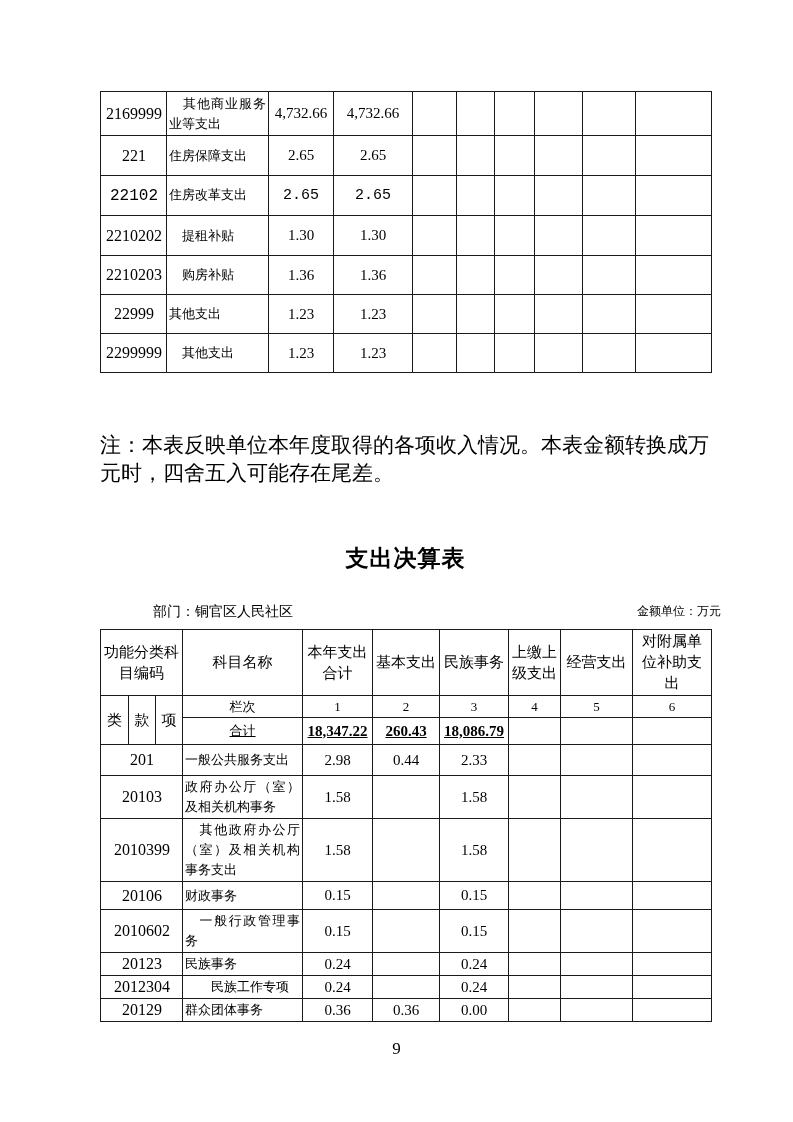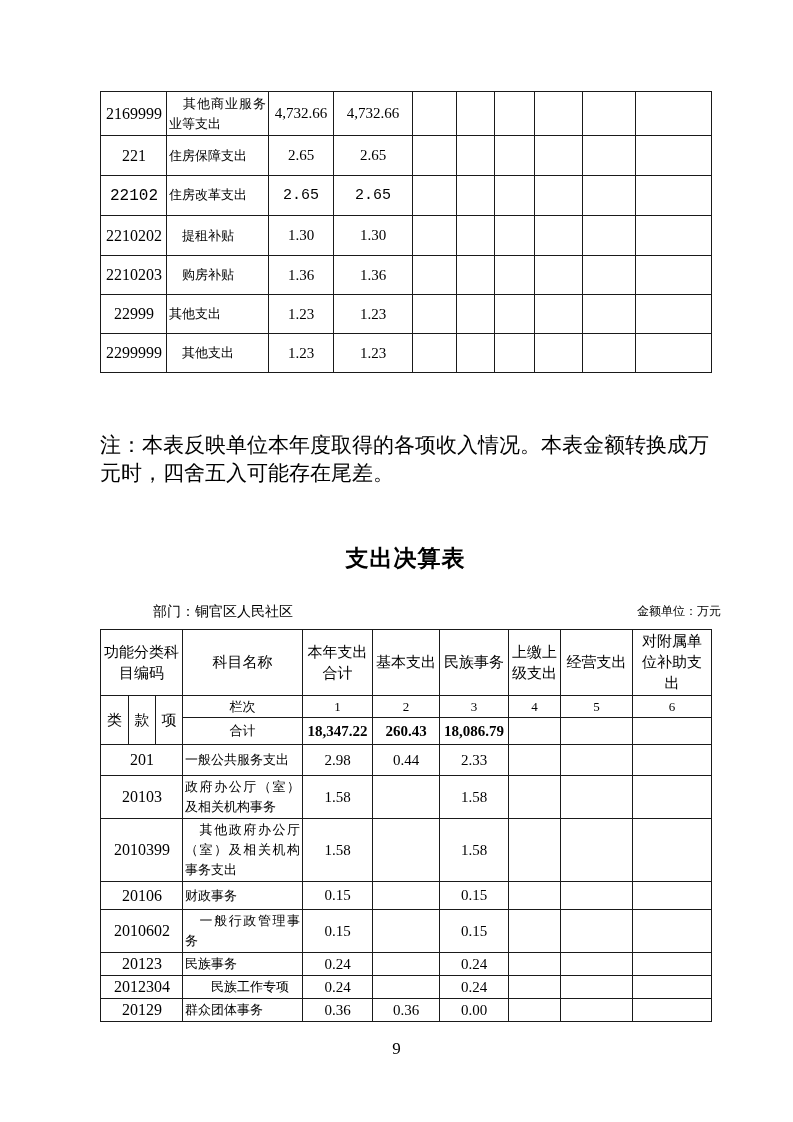--- a/index.html
+++ b/index.html
@@ -36,21 +36,21 @@
   }
   .pub  { position:absolute; left:100px; top:581px; width:613px; text-align:right; font-size:13px; }
   .meta { position:absolute; left:108px; top:603px; width:613px; font-size:14px; }
   .meta .dept { margin-left:45px; }
   .meta .unit { float:right; font-size:12px; }
 
   
   .t2 { left:100px; top:629px; width:611px; border:1.5px solid #1a1a1a; }
   .t2 tr:nth-child(1){ height:60px; }
   .t2 tr:nth-child(2){ height:22px; }
-  .t2 tr:nth-child(3){ height:27px; }
+  .t2 tr:nth-child(3){ height:27px;text-decoration:underline; }
   .t2 tr:nth-child(4){ height:31px; }
   .t2 tr:nth-child(5){ height:42px; }
   .t2 tr:nth-child(6){ height:63px; }
   .t2 tr:nth-child(7){ height:28px; }
   .t2 tr:nth-child(8){ height:42px; }
   .t2 tr:nth-child(9){ height:20px;padding-left:12px; }
   .t2 tr:nth-child(10){ height:22px; }
   .t2 tr:nth-child(11){ height:23px;border-radius:11px; }
 
   .hd   { font-size:15px; text-align:center; line-height:21px; }

